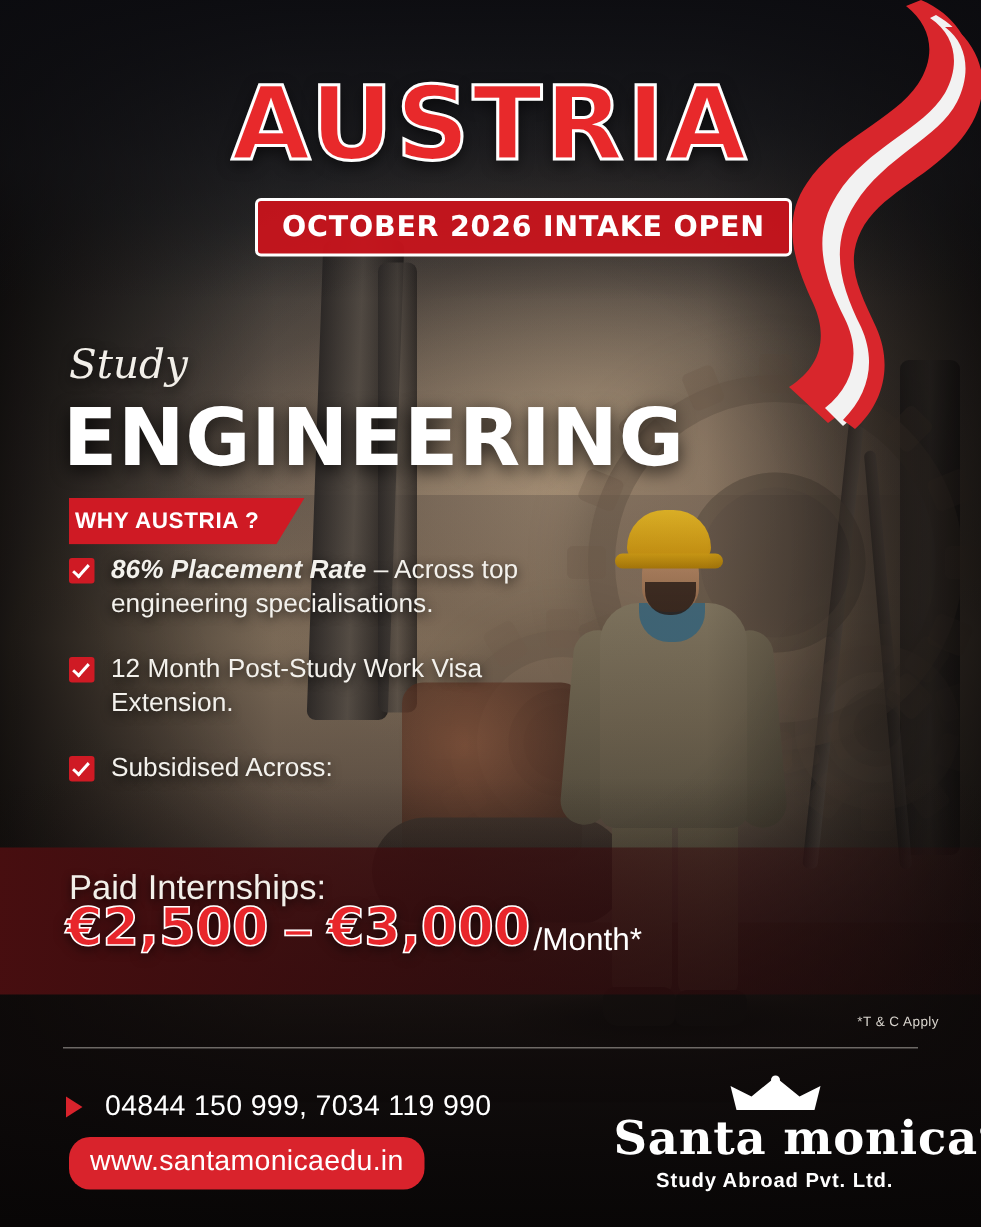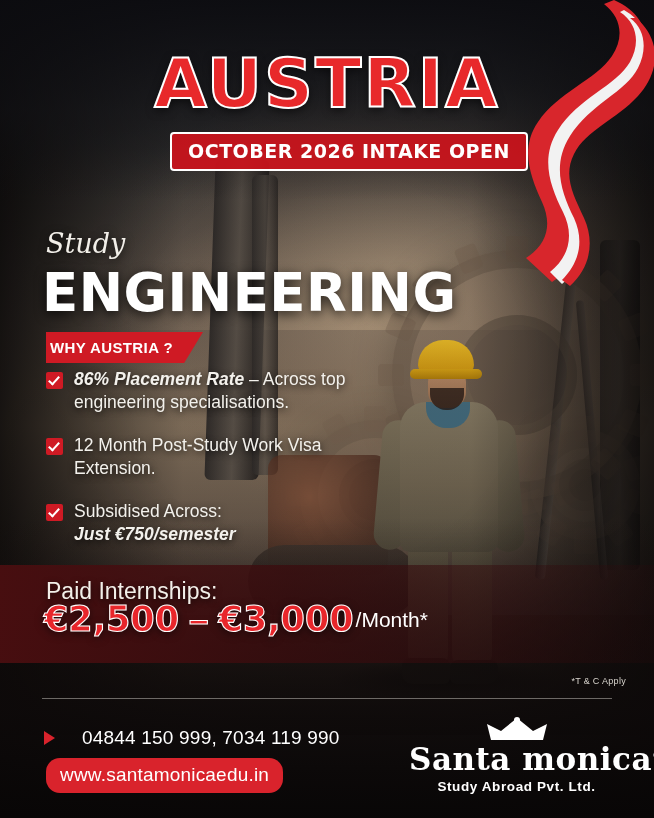--- a/index.html
+++ b/index.html
@@ -308,21 +308,21 @@
     position: absolute;
     left: 46px; top: 578px;
     color: #f2efe9;
     font-size: 23px;
     text-shadow: 0 2px 6px rgba(0,0,0,0.7);
   }
   .internship-amount {
     position: absolute;
     left: 44px; top: 602px;
     display: flex;
-    align-items: center;
+    align-items: flex-end;
     gap: 0;
   }
   .amt {
     color: #e8262b;
     font-family: "DejaVu Sans", sans-serif;
     font-weight: bold;
     font-size: 35px;
     -webkit-text-stroke: 1.1px #ffffff;
     text-shadow: 0 2px 8px rgba(0,0,0,0.6);
     line-height: 1;
@@ -355,21 +355,21 @@
     position: absolute;
     left: 42px; right: 42px; top: 698px;
     height: 1px;
     background: rgba(225,220,212,0.45);
   }
   .phone-row {
     position: absolute;
     left: 44px; top: 727px;
     display: flex;
     align-items: center;
-    gap: 27px;
+    gap: 15px;
     text-align: right;
   }
   .play-tri {
     width: 0; height: 0;
     border-left: 11px solid #d9232c;
     border-top: 7px solid transparent;
     border-bottom: 7px solid transparent;
   }
   .phone-text {
     color: #ffffff;
@@ -516,21 +516,20 @@
       <div class="check"></div>
       <div class="bullet-text">
         <span>12 Month Post-Study Work Visa Extension.</span>
       </div>
     </div>
 
     <div class="bullet">
       <div class="check"></div>
       <div class="bullet-text">
         <span>Subsidised Across:</span><br>
-        <span class="em">Just €750/semester</span>
       </div>
     </div>
 
   </div>
 
   <div class="internship-band"></div>
   <div class="internship-label">Paid Internships:</div>
   <div class="internship-amount">
     <span class="amt">€2,500</span>
     <span class="amt-dash">–</span>

